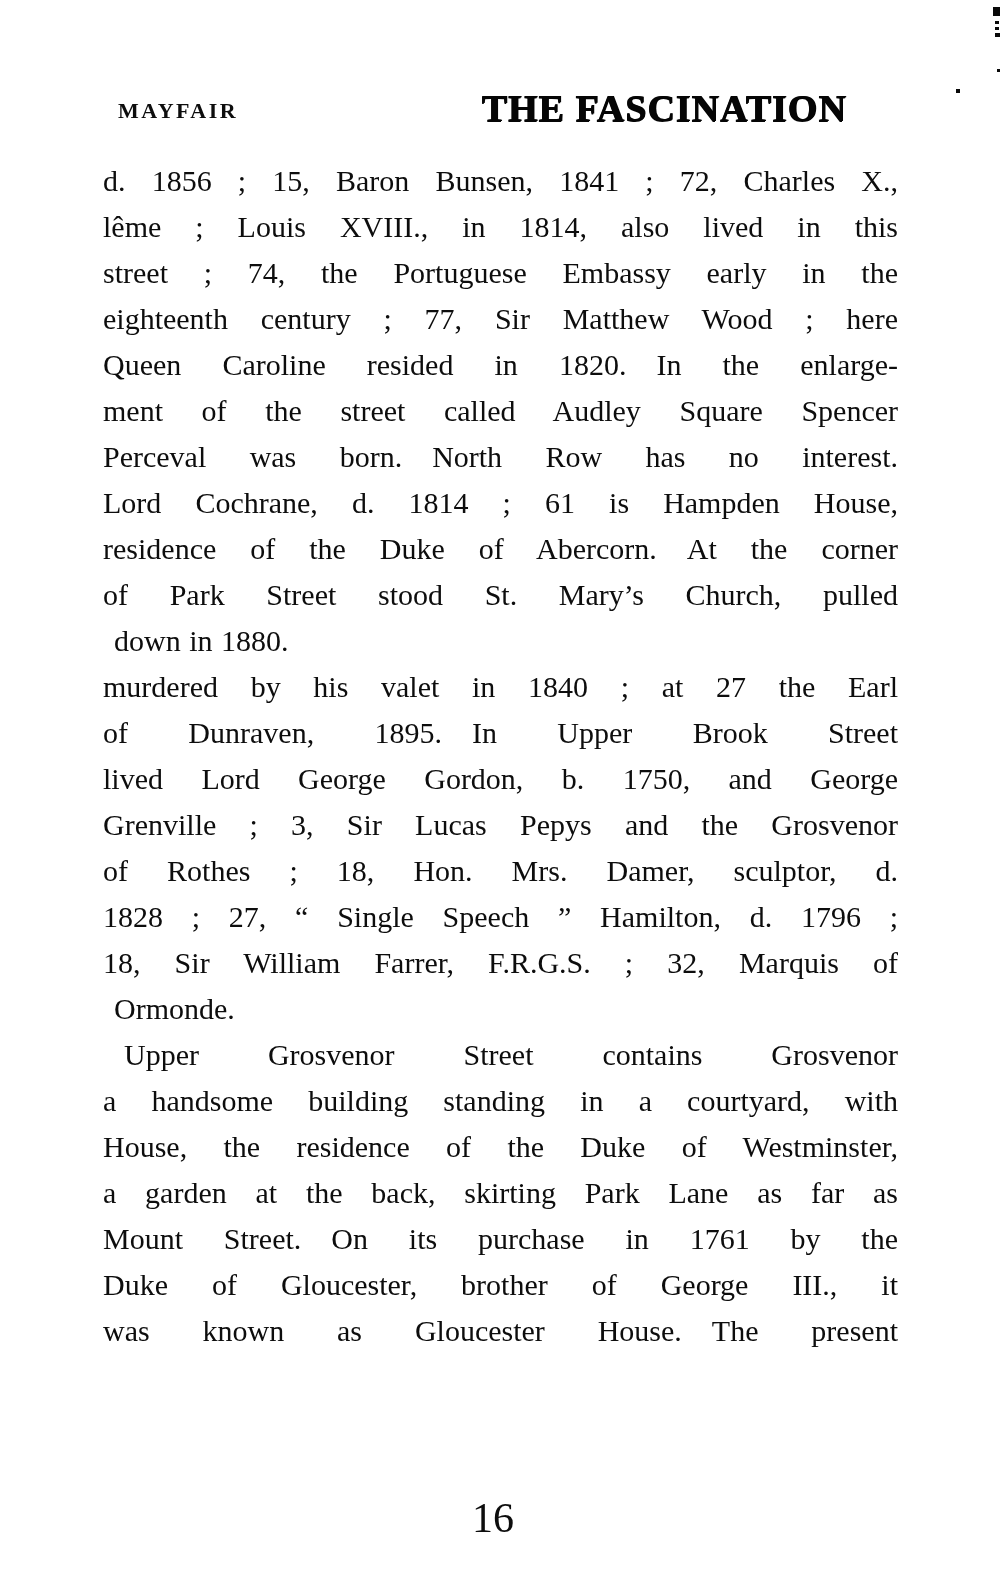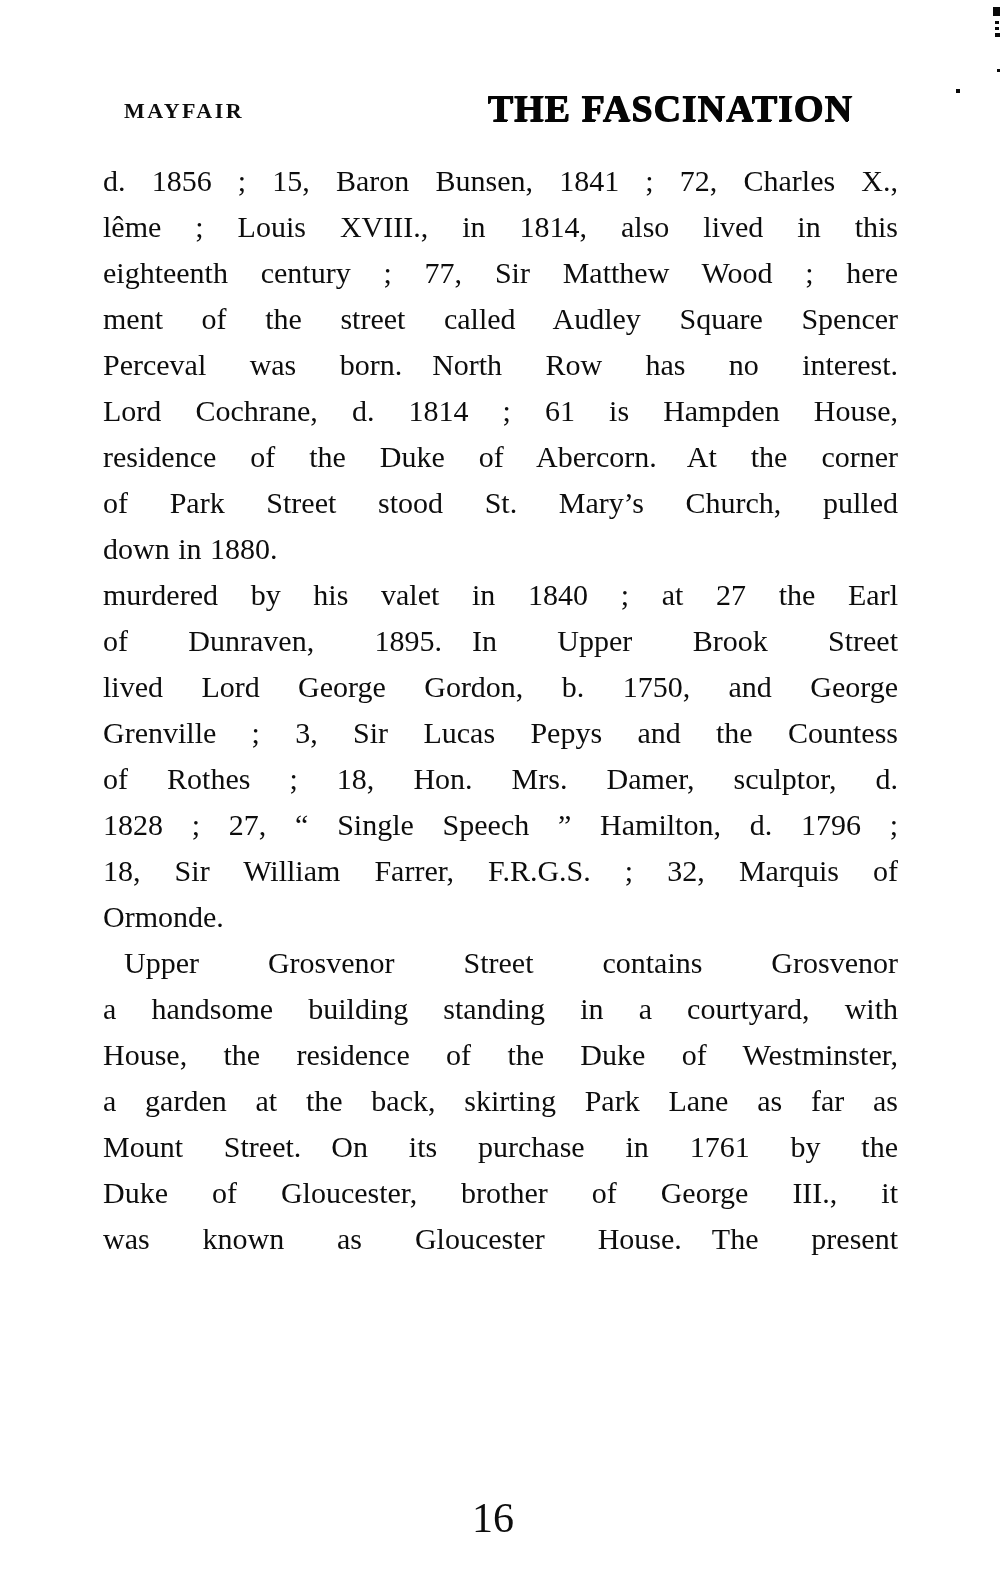--- a/index.html
+++ b/index.html
@@ -12,21 +12,21 @@
     width: 1000px;
     height: 1595px;
     background: #ffffff;
     color: #0d0d0d;
     font-family: "Liberation Serif", "DejaVu Serif", serif;
     overflow: hidden;
   }
   
   .running-header {
     position: absolute;
-    top: 0; left: 12px; right: 0;
+    top: 0; left: 6px; right: 0;
     height: 150px;
     padding-left: 39px;
   }
   .header-left {
     position: absolute;
     left: 112px;
     top: 98px;
     font-size: 22px;
     font-weight: 700;
     letter-spacing: 2.5px;
@@ -60,20 +60,21 @@
     text-align: justify;
     text-align-last: justify;
     white-space: normal;
     word-spacing: 1px;
     font-family: Liberation Serif, serif;
   }
   .text-line.indent { text-indent: 21px; }
   .text-line.short-last {
     text-align: center;
     text-align-last: left;
+    margin-left: 11px;
   }
   .page-number {
     position: absolute;
     top: 1494px;
     left: 493px;
     transform: translateX(-50%);
     font-size: 42px;
     color: #0d0d0d;
   }
   
@@ -92,33 +93,35 @@
 
   <div class="running-header">
     <span class="header-left">MAYFAIR</span>
     <span class="header-title">THE FASCINATION</span>
   </div>
 
   <div class="body-text">
       <div class="paragraph">
         <div class="text-line">d. 1856 ; 15, Baron Bunsen, 1841 ; 72, Charles X.,</div>
         <div class="text-line">lême ; Louis XVIII., in 1814, also lived in this</div>
+        <div class="text-line">street ; 74, the Portuguese Embassy early in the</div>
         <div class="text-line">eighteenth century ; 77, Sir Matthew Wood ; here</div>
+        <div class="text-line">Queen Caroline resided in 1820. In the enlarge-</div>
         <div class="text-line">ment of the street called Audley Square Spencer</div>
         <div class="text-line">Perceval was born. North Row has no interest.</div>
         <div class="text-line">Lord Cochrane, d. 1814 ; 61 is Hampden House,</div>
         <div class="text-line">residence of the Duke of Abercorn. At the corner</div>
         <div class="text-line">of Park Street stood St. Mary’s Church, pulled</div>
         <div class="text-line short-last">down in 1880.</div>
       </div>
       <div class="paragraph">
         <div class="text-line">murdered by his valet in 1840 ; at 27 the Earl</div>
         <div class="text-line">of Dunraven, 1895. In Upper Brook Street</div>
         <div class="text-line">lived Lord George Gordon, b. 1750, and George</div>
-        <div class="text-line">Grenville ; 3, Sir Lucas Pepys and the Countess</div>
+        <div class="text-line">Grenville ; 3, Sir Lucas Pepys and the Grosvenor</div>
         <div class="text-line">of Rothes ; 18, Hon. Mrs. Damer, sculptor, d.</div>
         <div class="text-line">1828 ; 27, “ Single Speech ” Hamilton, d. 1796 ;</div>
         <div class="text-line">18, Sir William Farrer, F.R.G.S. ; 32, Marquis of</div>
         <div class="text-line short-last">Ormonde.</div>
       </div>
       <div class="paragraph">
         <div class="text-line indent">Upper Grosvenor Street contains Grosvenor</div>
         <div class="text-line">a handsome building standing in a courtyard, with</div>
         <div class="text-line">House, the residence of the Duke of Westminster,</div>
         <div class="text-line">a garden at the back, skirting Park Lane as far as</div>

